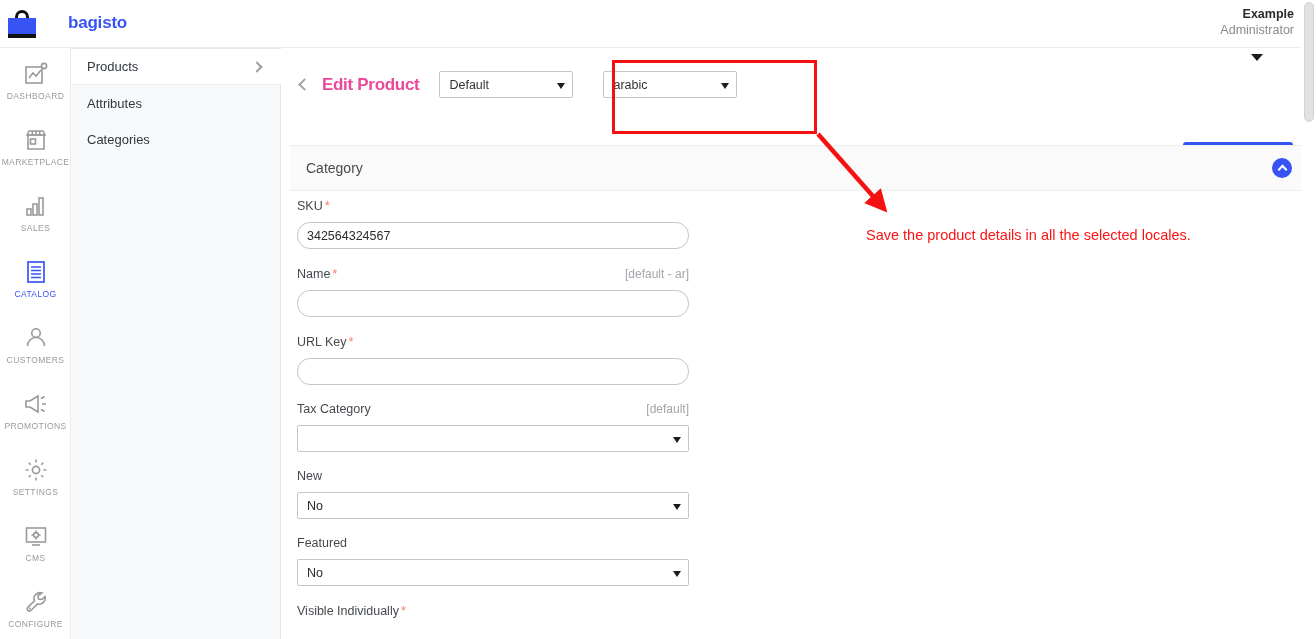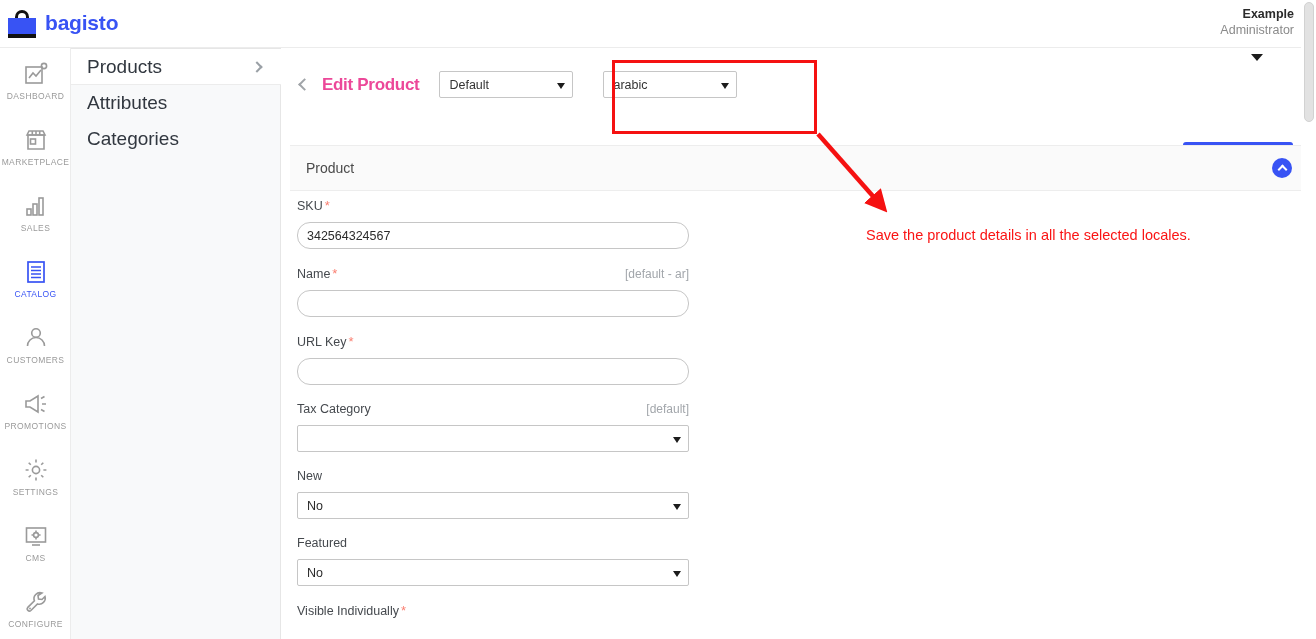--- a/index.html
+++ b/index.html
@@ -29,21 +29,21 @@
     position: absolute; left: 0; bottom: 0px; width: 28px; height: 4px;
     background: #111111;
   }
   .bag-handle {
     position: absolute; left: 7px; top: 2px; width: 14px; height: 14px;
     border: 3px solid #111111; border-bottom: none;
     border-radius: 8px 8px 0 0;
     background: transparent;
   }
   .logo-text {
-    font-size: 21px; font-weight: bold; color: #3853f4; letter-spacing: -0.2px;
+    font-size: 17px; font-weight: bold; color: #3853f4; letter-spacing: -0.2px; margin-left: 23px;
   }
   .user-menu {
     position: absolute; right: 22px; top: 7px;
     display: flex; align-items: center; gap: 14px; flex-direction: column;
   }
   .user-names { text-align: right; line-height: 1.25; }
   .user-name { font-size: 12.5px; color: #2b2b2b; font-weight: bold; }
   .user-role { font-size: 12.5px; color: #8a8a8a; }
   .caret-down {
     width: 0; height: 0; border-left: 6px solid transparent;
@@ -74,21 +74,21 @@
     position: absolute; left: 71px; top: 40px; width: 210px; height: 599px;
     background: #f8f9fa; border-right: 1px solid #e6e6e6; z-index: 20;
   }
   .submenu-top-line {
     position: absolute; left: 0; top: 8px; width: 210px; height: 1px;
     background: #e6e6e6;
   }
   .submenu-list { position: absolute; top: 9px; left: 0; width: 210px; }
   .submenu-item {
     height: 36px; display: flex; align-items: center;
-    padding: 0 16px 0 16px; font-size: 19px; color: #31373f;
+    padding: 0 16px 0 16px; font-size: 13px; color: #31373f;
     cursor: pointer; justify-content: space-between;
   }
   .submenu-item.active {
     background: #ffffff; border-bottom: 1px solid #ececec;
   }
   .chev-right {
     width: 8px; height: 8px; border-right: 2px solid #9aa0a6;
     border-top: 2px solid #9aa0a6; transform: rotate(45deg);
     margin-right: 4px;
   }
@@ -343,21 +343,21 @@
 
       <div class="hdr-select locale" style="width:134px;">
         <span>arabic</span>
         <span class="sel-caret"></span>
       </div>
     </div>
 
     <button class="save-btn">Save Product</button>
 
     <div class="section-head">
-      <span class="section-title">Product</span>
+      <span class="section-title">Category</span>
       <span class="collapse-btn">
         <span class="chev-up"></span>
       </span>
     </div>
 
     <div class="form-area">
 
       <div class="field">
         <div class="field-label-row">
           <span class="field-label"><span>SKU</span><span class="req-star">*</span></span>

